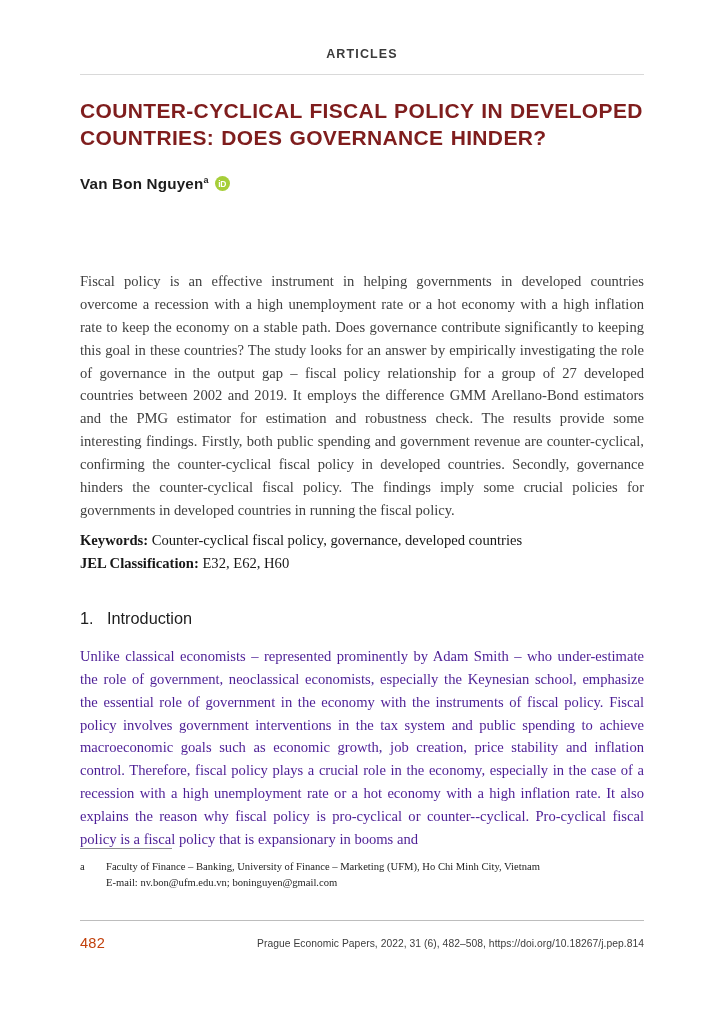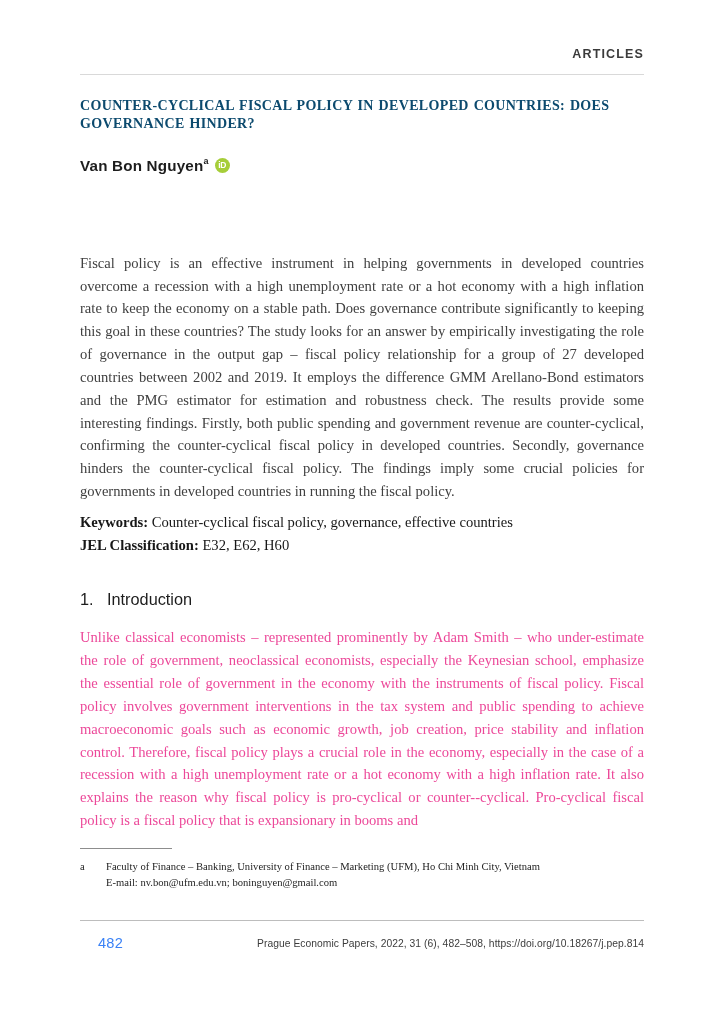--- a/index.html
+++ b/index.html
@@ -27,45 +27,45 @@
 
   .content {
     position: absolute;
     left: 80px;
     top: 0;
     width: 564px;
   }
 
   
   .running-head {
-    text-align: right;
+    text-align: center;
     font-family: "Liberation Sans", sans-serif;
     font-size: 12.5px;
     font-weight: 700;
     letter-spacing: 1.15px;
     color: #3b3b3b;
     padding-top: 48px;
     line-height: 1;
   }
 
   .rule-top {
     margin-top: 13px;
     height: 1px;
     background: #d9d9d9;
     width: 100%;
   }
 
   
   .article-title {
-    font-family: Liberation Serif, serif;
-    font-size: 14px;
+    font-family: Liberation Sans, sans-serif;
+    font-size: 21px;
     font-weight: 700;
     letter-spacing: 0.35px;
     line-height: 1.33;
-    color: #0c4a6e;
+    color: #7f1d1d;
     margin-top: 22px;
     word-spacing: 1px;
   }
 
   
   .author-line {
     margin-top: 23px;
     display: flex;
     align-items: center;
     font-family: "Liberation Sans", sans-serif;
@@ -144,21 +144,21 @@
   }
   .section-num {
     width: 27px;
     flex: 0 0 auto;
   }
 
   .body-text {
     font-size: 14.6px;
     line-height: 1.565;
     text-align: justify;
-    color: #ec4899;
+    color: #4c1d95;
     margin-top: 17px;
   }
 
   
   .footnote-block {
     position: absolute;
     left: 80px;
     top: 848px;
     width: 564px;
   }
@@ -192,26 +192,26 @@
     height: 1px;
     background: #bdbdbd;
   }
   .footer-row {
     margin-top: 14px;
     position: relative;
     height: 20px;
   }
   .page-number {
     position: absolute;
-    left: 18px;
+    left: 0;
     top: 0;
     font-family: "Liberation Sans", sans-serif;
     font-size: 14.6px;
     font-weight: 400;
-    color: #3b82f6;
+    color: #c2410c;
     letter-spacing: 0.2px;
   }
   .footer-citation {
     position: absolute;
     right: 0;
     top: 3px;
     font-family: "Liberation Sans", sans-serif;
     font-size: 10.3px;
     color: #3c3c3c;
     letter-spacing: 0.05px;
@@ -234,21 +234,21 @@
     <div class="author-line">
       <span class="author-name">Van Bon Nguyen</span>
         <span class="author-sup">a</span>
       <span class="orcid"></span>
     </div>
 
     <div class="abstract-block">
       <div class="abstract-text">Fiscal policy is an effective instrument in helping governments in developed countries overcome a recession with a high unemployment rate or a hot economy with a high inflation rate to keep the economy on a stable path. Does governance contribute significantly to keeping this goal in these countries? The study looks for an answer by empirically investigating the role of governance in the output gap – fiscal policy relationship for a group of 27 developed countries between 2002 and 2019. It employs the difference GMM Arellano-Bond estimators and the PMG estimator for estimation and robustness check. The results provide some interesting findings. Firstly, both public spending and government revenue are counter-cyclical, confirming the counter-cyclical fiscal policy in developed countries. Secondly, governance hinders the counter-cyclical fiscal policy. The findings imply some crucial policies for governments in developed countries in running the fiscal policy.</div>
 
       <div class="meta-line">
-        <span class="meta-label">Keywords:</span><span> Counter-cyclical fiscal policy, governance, effective countries</span>
+        <span class="meta-label">Keywords:</span><span> Counter-cyclical fiscal policy, governance, developed countries</span>
       </div>
 
       <div class="meta-line tight">
         <span class="meta-label">JEL Classification:</span><span> E32, E62, H60</span>
       </div>
     </div>
 
     <div class="section-heading">
       <span class="section-num">1.</span>
       <span>Introduction</span>

